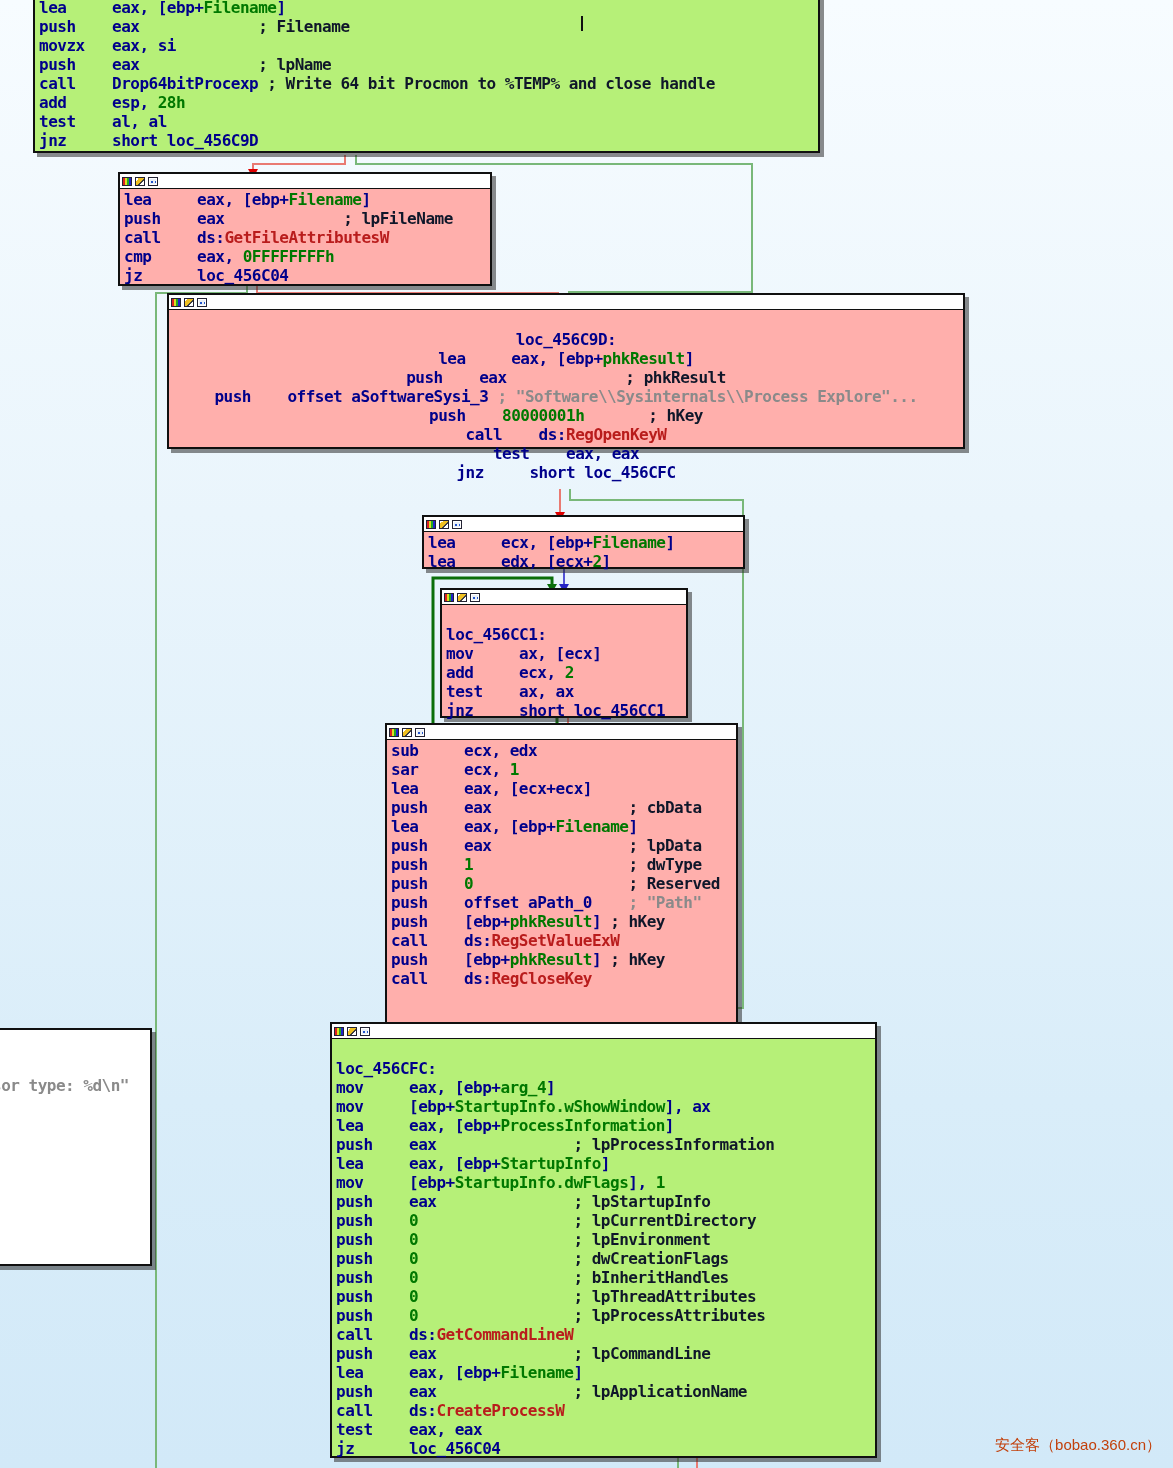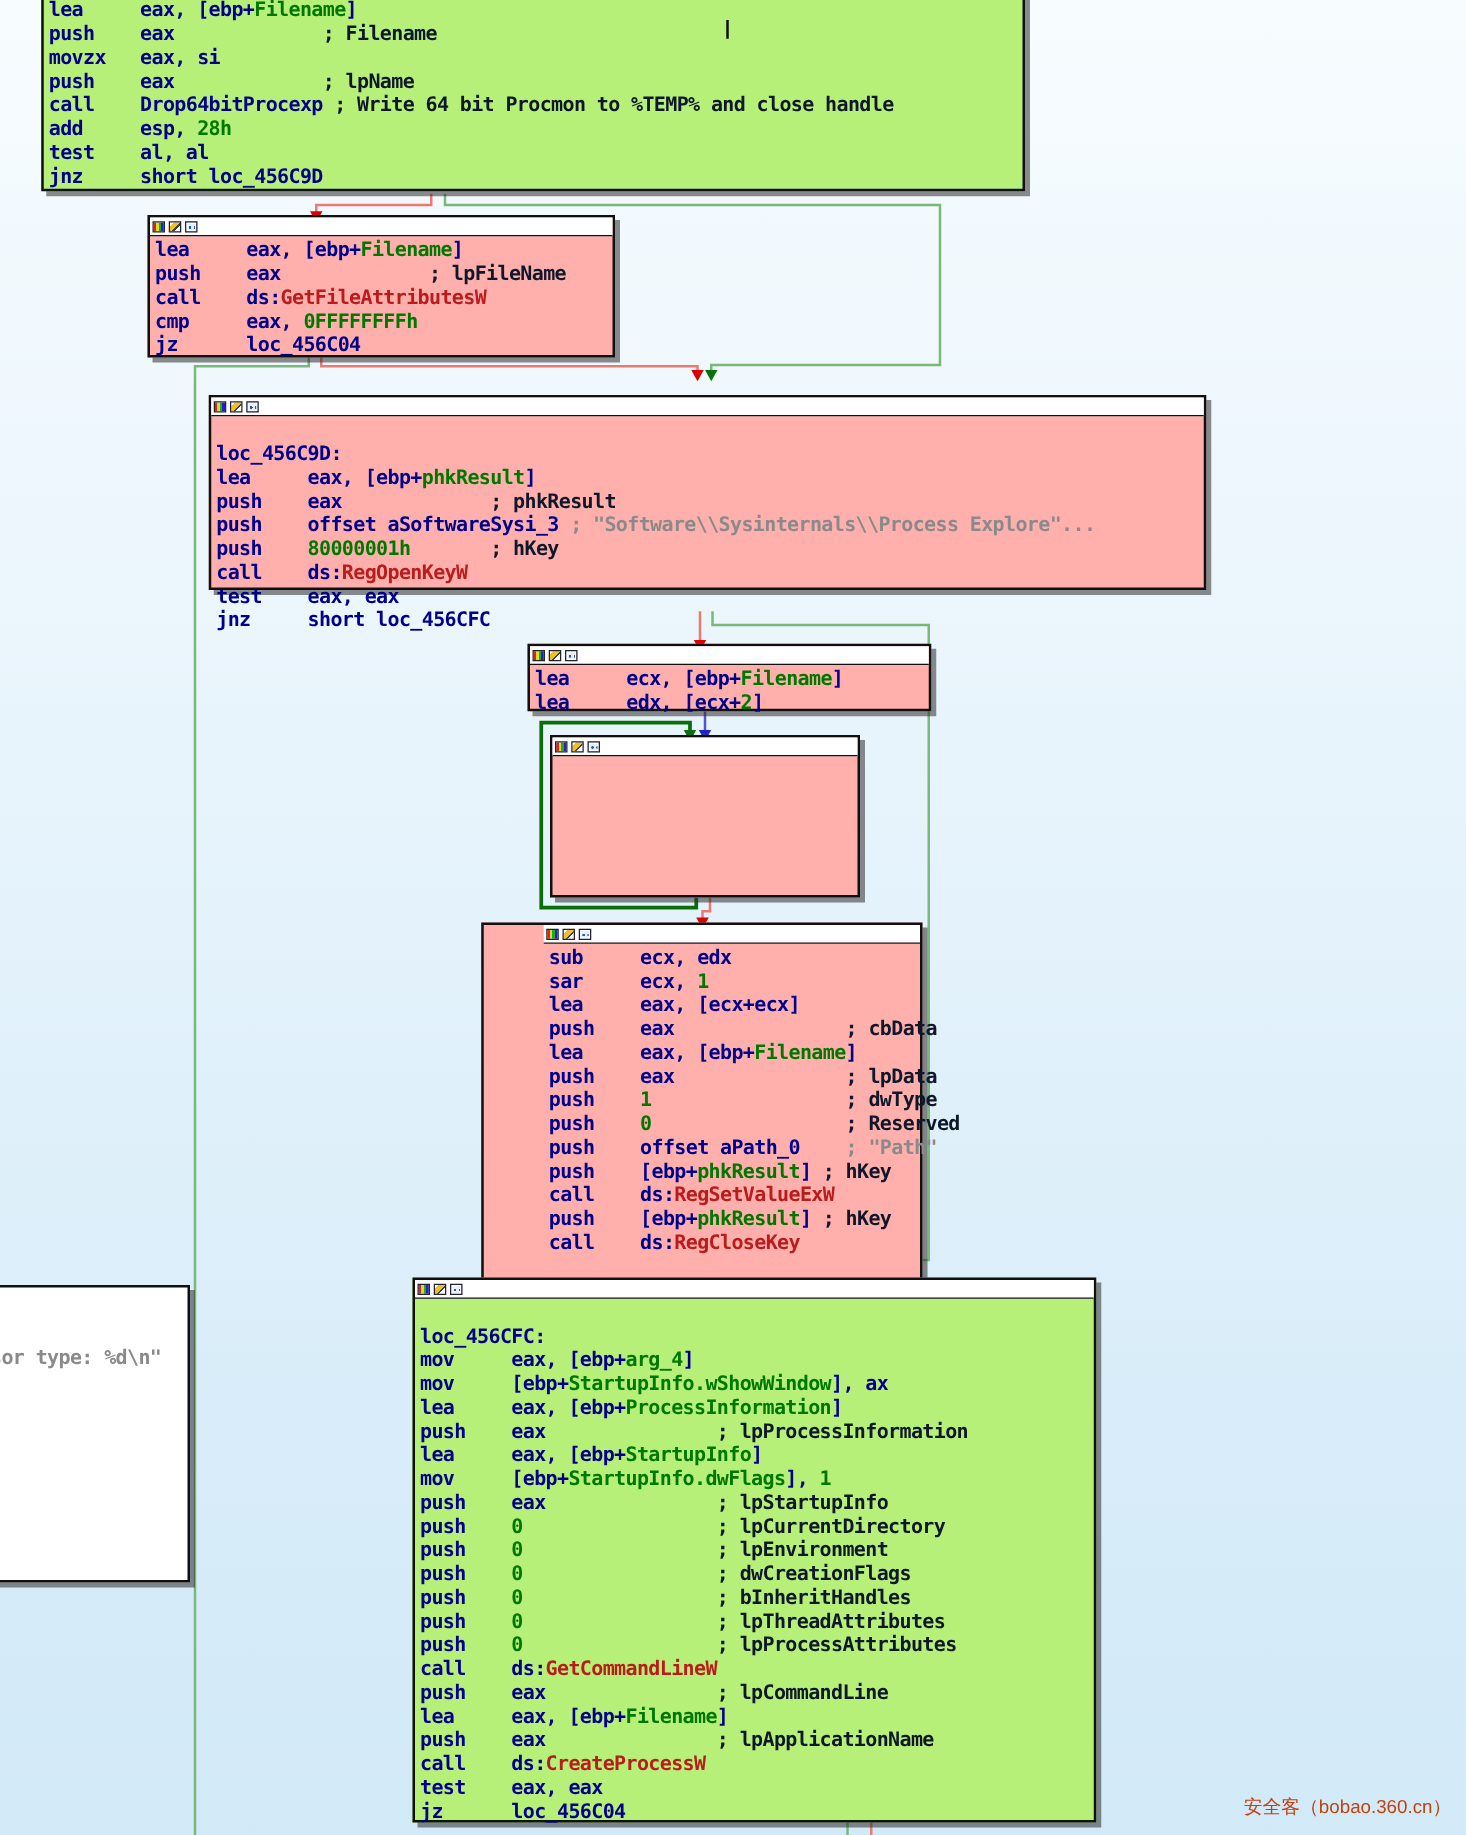--- a/index.html
+++ b/index.html
@@ -74,21 +74,21 @@
         <div class="code"><div class="row"><span class="nav">lea     eax, [ebp+</span><span class="grn">Filename</span><span class="nav">]</span></div><div class="row"><span class="nav">push    eax             </span><span class="com">; Filename</span></div><div class="row"><span class="nav">movzx   eax, si</span></div><div class="row"><span class="nav">push    eax             </span><span class="com">; lpName</span></div><div class="row"><span class="nav">call    Drop64bitProcexp </span><span class="com">; Write 64 bit Procmon to %TEMP% and close handle</span></div><div class="row"><span class="nav">add     esp, </span><span class="grn">28h</span></div><div class="row"><span class="nav">test    al, al</span></div><div class="row"><span class="nav">jnz     short loc_456C9D</span></div></div>
       </div>
       <div class="block pink" style="left: 118px; top: 172px; width: 374px; height: 114px;">
         <div class="titlebar">
           <span class="tb-icon tb-color"></span>
           <span class="tb-icon tb-edit"></span>
           <span class="tb-icon tb-group"></span>
         </div>
         <div class="code"><div class="row"><span class="nav">lea     eax, [ebp+</span><span class="grn">Filename</span><span class="nav">]</span></div><div class="row"><span class="nav">push    eax             </span><span class="com">; lpFileName</span></div><div class="row"><span class="nav">call    ds:</span><span class="api">GetFileAttributesW</span></div><div class="row"><span class="nav">cmp     eax, </span><span class="grn">0FFFFFFFFh</span></div><div class="row"><span class="nav">jz      loc_456C04</span></div></div>
       </div>
-      <div class="block pink" style="left: 167px; top: 316px; width: 798px; height: 156px;">
+      <div class="block pink" style="left: 167px; top: 293px; width: 798px; height: 156px; text-align: center;">
         <div class="titlebar">
           <span class="tb-icon tb-color"></span>
           <span class="tb-icon tb-edit"></span>
           <span class="tb-icon tb-group"></span>
         </div>
         <div class="code"><div class="row"></div><div class="row"><span class="nav">loc_456C9D:</span></div><div class="row"><span class="nav">lea     eax, [ebp+</span><span class="grn">phkResult</span><span class="nav">]</span></div><div class="row"><span class="nav">push    eax             </span><span class="com">; phkResult</span></div><div class="row"><span class="nav">push    offset aSoftwareSysi_3 </span><span class="gry">; "Software\\Sysinternals\\Process Explore"...</span></div><div class="row"><span class="nav">push    </span><span class="grn">80000001h</span><span class="nav">       </span><span class="com">; hKey</span></div><div class="row"><span class="nav">call    ds:</span><span class="api">RegOpenKeyW</span></div><div class="row"><span class="nav">test    eax, eax</span></div><div class="row"><span class="nav">jnz     short loc_456CFC</span></div></div>
       </div>
       <div class="block pink" style="left: 422px; top: 515px; width: 323px; height: 54px;">
         <div class="titlebar">
           <span class="tb-icon tb-color"></span>
@@ -96,22 +96,23 @@
           <span class="tb-icon tb-group"></span>
         </div>
         <div class="code"><div class="row"><span class="nav">lea     ecx, [ebp+</span><span class="grn">Filename</span><span class="nav">]</span></div><div class="row"><span class="nav">lea     edx, [ecx+</span><span class="grn">2</span><span class="nav">]</span></div></div>
       </div>
       <div class="block pink" style="left: 440px; top: 588px; width: 248px; height: 130px;">
         <div class="titlebar">
           <span class="tb-icon tb-color"></span>
           <span class="tb-icon tb-edit"></span>
           <span class="tb-icon tb-group"></span>
         </div>
+        <div class="code"><div class="row"></div><div class="row"><span class="nav">loc_456CC1:</span></div><div class="row"><span class="nav">mov     ax, [ecx]</span></div><div class="row"><span class="nav">add     ecx, </span><span class="grn">2</span></div><div class="row"><span class="nav">test    ax, ax</span></div><div class="row"><span class="nav">jnz     short loc_456CC1</span></div></div>
       </div>
-      <div class="block pink" style="left: 385px; top: 738px; width: 353px; height: 331px; padding-left: 48px;">
+      <div class="block pink" style="left: 385px; top: 723px; width: 353px; height: 331px;">
         <div class="titlebar">
           <span class="tb-icon tb-color"></span>
           <span class="tb-icon tb-edit"></span>
           <span class="tb-icon tb-group"></span>
         </div>
         <div class="code"><div class="row"><span class="nav">sub     ecx, edx</span></div><div class="row"><span class="nav">sar     ecx, </span><span class="grn">1</span></div><div class="row"><span class="nav">lea     eax, [ecx+ecx]</span></div><div class="row"><span class="nav">push    eax               </span><span class="com">; cbData</span></div><div class="row"><span class="nav">lea     eax, [ebp+</span><span class="grn">Filename</span><span class="nav">]</span></div><div class="row"><span class="nav">push    eax               </span><span class="com">; lpData</span></div><div class="row"><span class="nav">push    </span><span class="grn">1</span><span class="nav">                 </span><span class="com">; dwType</span></div><div class="row"><span class="nav">push    </span><span class="grn">0</span><span class="nav">                 </span><span class="com">; Reserved</span></div><div class="row"><span class="nav">push    offset aPath_0    </span><span class="gry">; "Path"</span></div><div class="row"><span class="nav">push    [ebp+</span><span class="grn">phkResult</span><span class="nav">] </span><span class="com">; hKey</span></div><div class="row"><span class="nav">call    ds:</span><span class="api">RegSetValueExW</span></div><div class="row"><span class="nav">push    [ebp+</span><span class="grn">phkResult</span><span class="nav">] </span><span class="com">; hKey</span></div><div class="row"><span class="nav">call    ds:</span><span class="api">RegCloseKey</span></div></div>
       </div>
       <div class="block green" style="left: 330px; top: 1022px; width: 547px; height: 436px;">
         <div class="titlebar">
           <span class="tb-icon tb-color"></span>

